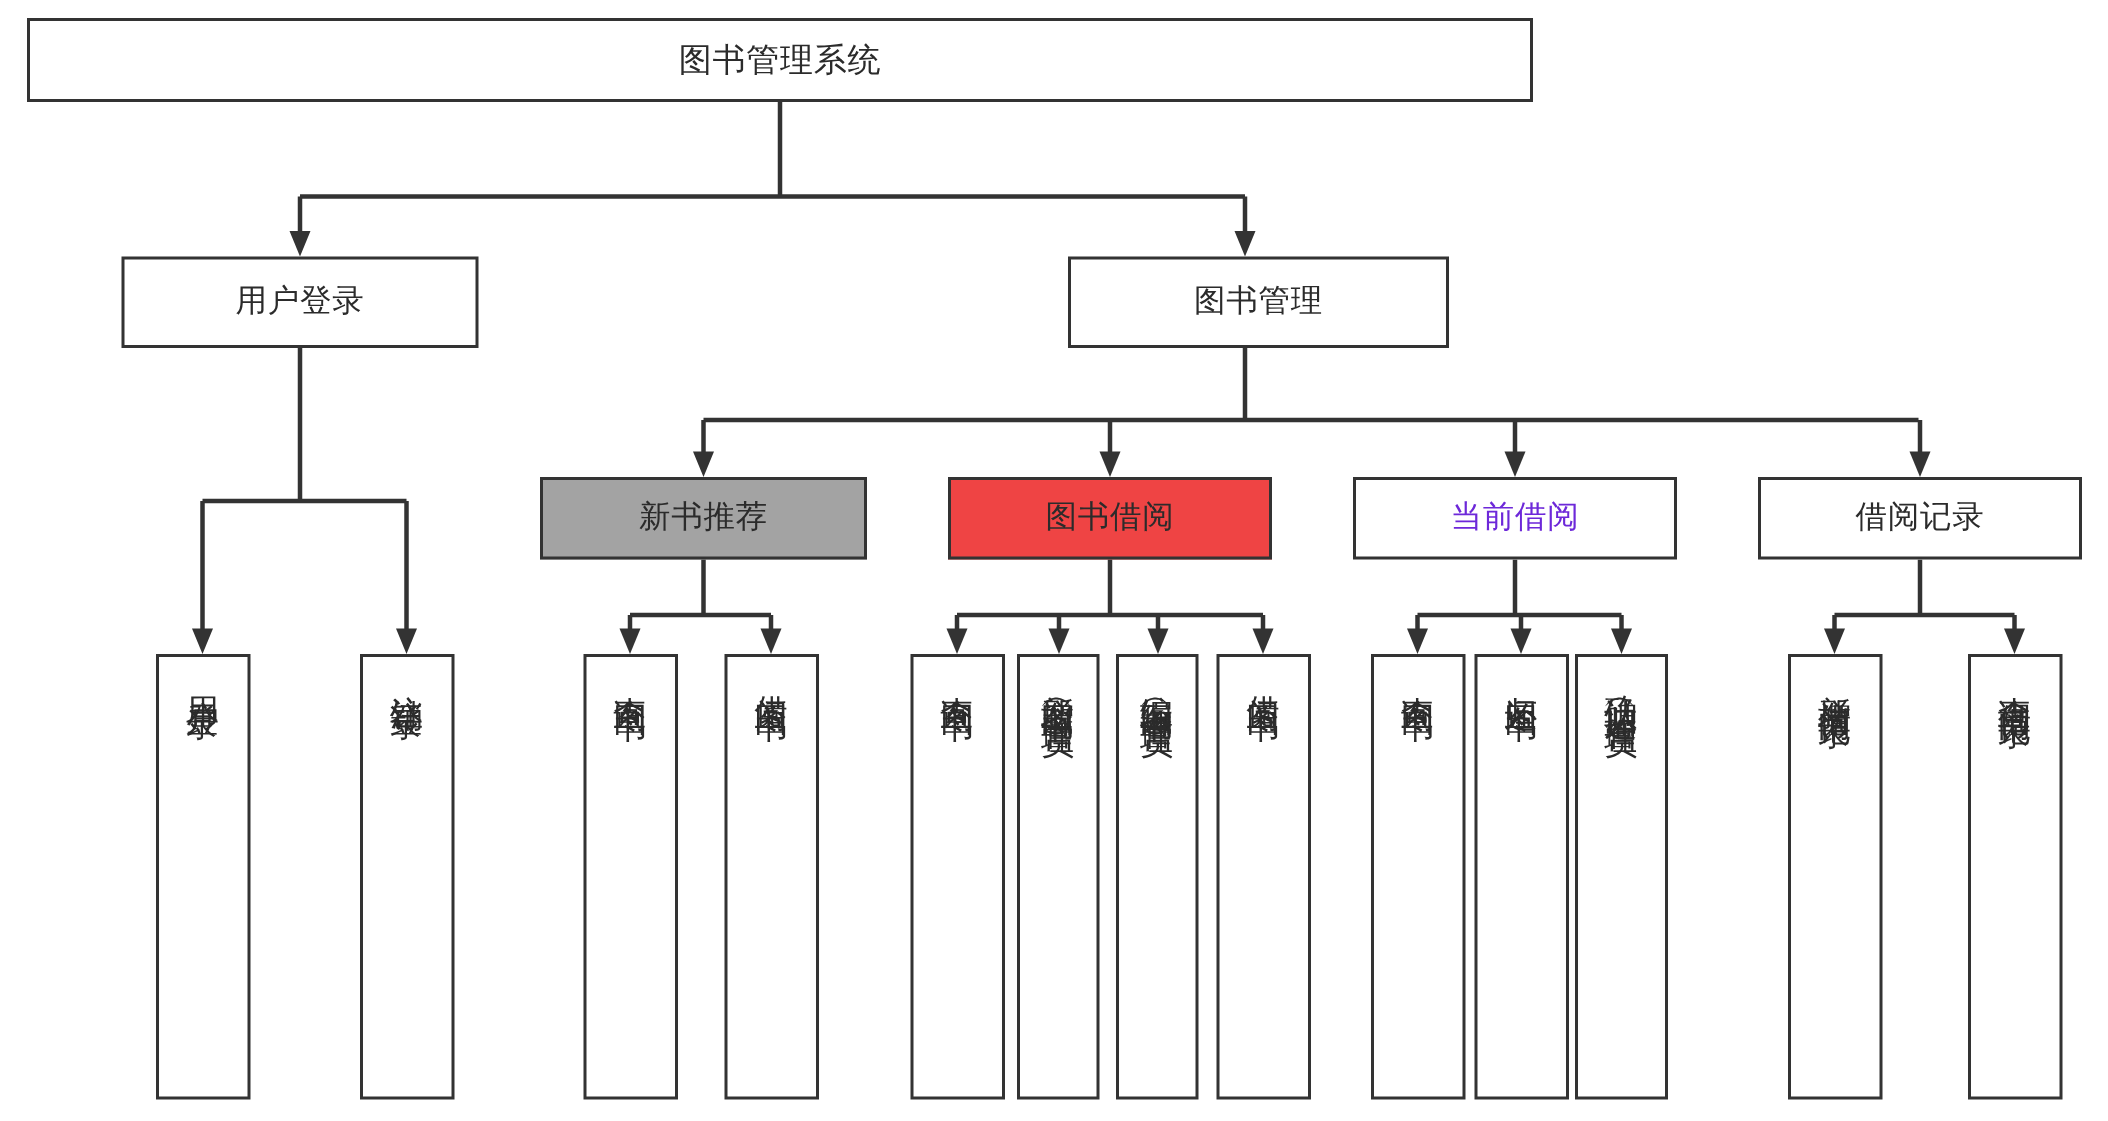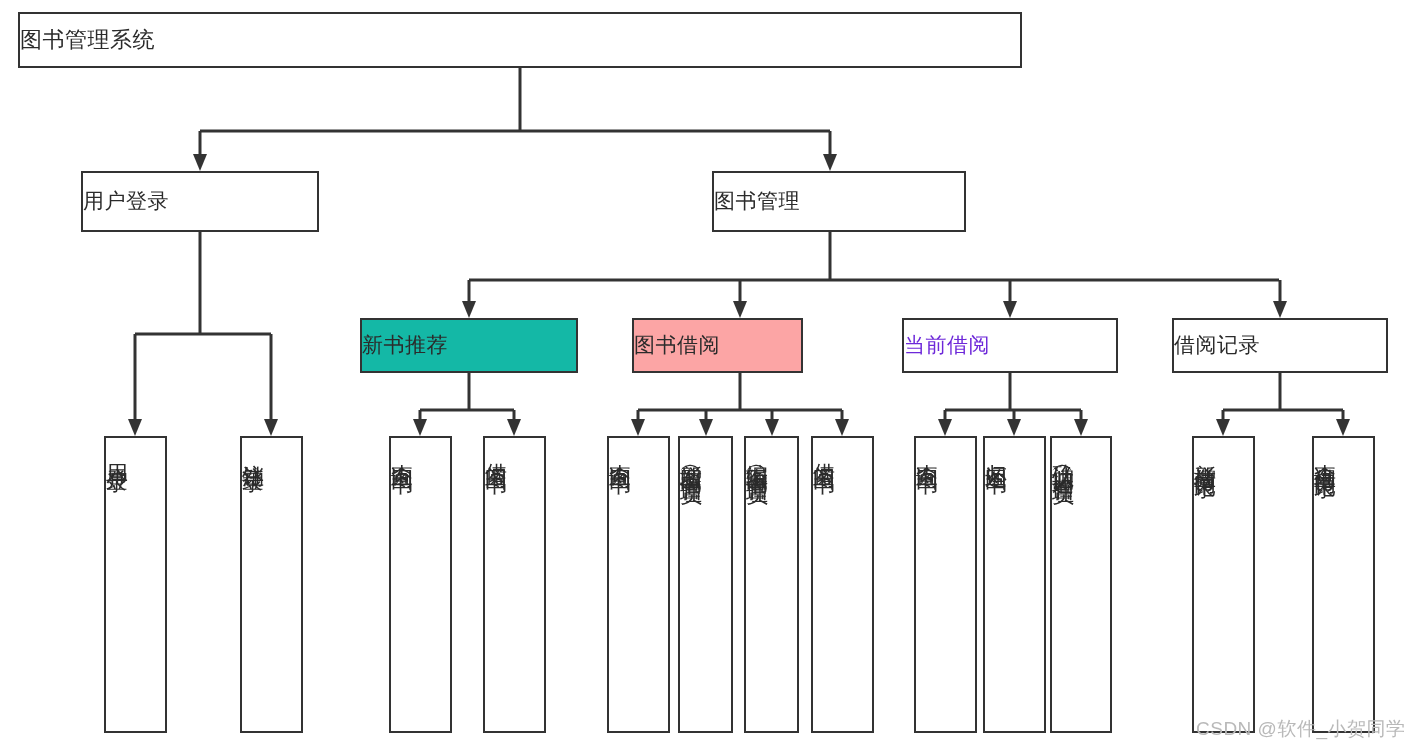--- a/index.html
+++ b/index.html
@@ -25,21 +25,21 @@
     height: 747px;
     pointer-events: none;
   }
   .node {
     position: absolute;
     box-sizing: border-box;
     background: #ffffff;
     border: 2px solid #333333;
     display: flex;
     align-items: center;
-    justify-content: flex-start;
+    justify-content: center;
     color: #2b2b2b;
   }
   .node .label {
     display: block;
     text-align: center;
     line-height: 1.18;
   }
   .node.horiz .label {
     font-size: 21px;
     letter-spacing: 0.5px;
@@ -129,24 +129,24 @@
   <div id="nodes">
       <div class="node horiz root" style="left: 18px; top: 12px; width: 1004px; height: 56px; border-color: rgb(51, 51, 51); background: rgb(255, 255, 255); color: rgb(43, 43, 43);">
         <span class="label">图书管理系统</span>
       </div>
       <div class="node horiz" style="left: 81px; top: 171px; width: 238px; height: 61px; border-color: rgb(51, 51, 51); background: rgb(255, 255, 255); color: rgb(43, 43, 43);">
         <span class="label">用户登录</span>
       </div>
       <div class="node horiz" style="left: 712px; top: 171px; width: 254px; height: 61px; border-color: rgb(51, 51, 51); background: rgb(255, 255, 255); color: rgb(43, 43, 43);">
         <span class="label">图书管理</span>
       </div>
-      <div class="node horiz" style="left: 360px; top: 318px; width: 218px; height: 55px; border-color: rgb(51, 51, 51); background: #14b8a6; color: rgb(43, 43, 43);">
+      <div class="node horiz" style="left: 360px; top: 318px; width: 218px; height: 55px; border-color: rgb(51, 51, 51); background: #a3a3a3; color: rgb(43, 43, 43);">
         <span class="label">新书推荐</span>
       </div>
-      <div class="node horiz" style="left: 632px; top: 318px; width: 171px; height: 55px; border-color: rgb(51, 51, 51); background: #fca5a5; color: rgb(43, 43, 43);">
+      <div class="node horiz" style="left: 632px; top: 318px; width: 216px; height: 55px; border-color: rgb(51, 51, 51); background: #ef4444; color: rgb(43, 43, 43);">
         <span class="label">图书借阅</span>
       </div>
       <div class="node horiz" style="left: 902px; top: 318px; width: 216px; height: 55px; border-color: rgb(51, 51, 51); background: rgb(255, 255, 255); color: #6d28d9;">
         <span class="label">当前借阅</span>
       </div>
       <div class="node horiz" style="left: 1172px; top: 318px; width: 216px; height: 55px; border-color: rgb(51, 51, 51); background: rgb(255, 255, 255); color: rgb(43, 43, 43);">
         <span class="label">借阅记录</span>
       </div>
       <div class="node vert" style="left: 104px; top: 436px; width: 63px; height: 297px; border-color: rgb(51, 51, 51); background: rgb(255, 255, 255); color: rgb(43, 43, 43);">
         <span class="label">用户登录</span>
@@ -181,14 +181,13 @@
       <div class="node vert" style="left: 1050px; top: 436px; width: 62px; height: 297px; border-color: rgb(51, 51, 51); background: rgb(255, 255, 255); color: rgb(43, 43, 43);">
         <span class="label">确认归还（管理员）</span>
       </div>
       <div class="node vert" style="left: 1192px; top: 436px; width: 63px; height: 297px; border-color: rgb(51, 51, 51); background: rgb(255, 255, 255); color: rgb(43, 43, 43);">
         <span class="label">新增借阅记录</span>
       </div>
       <div class="node vert" style="left: 1312px; top: 436px; width: 63px; height: 297px; border-color: rgb(51, 51, 51); background: rgb(255, 255, 255); color: rgb(43, 43, 43);">
         <span class="label">查询借阅记录</span>
       </div>
     </div>
-  <div class="watermark" style="left:1196px; top:716px;">CSDN @软件_小贺同学</div>
 </div>
 
 </body></html>

